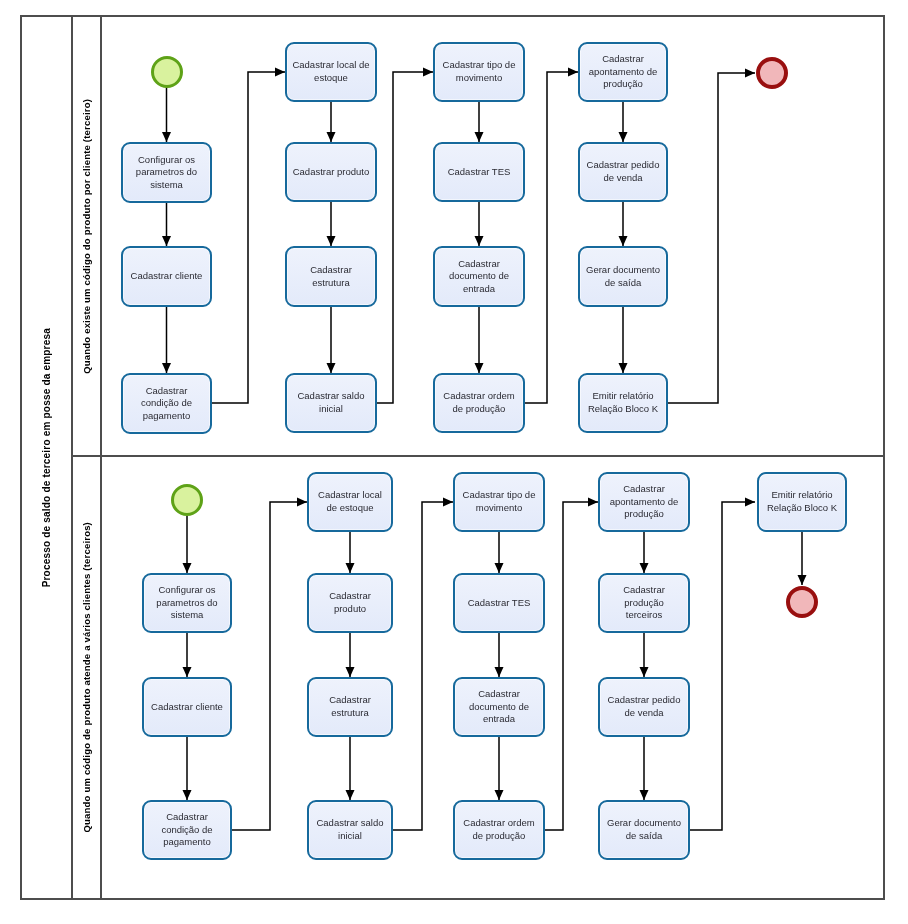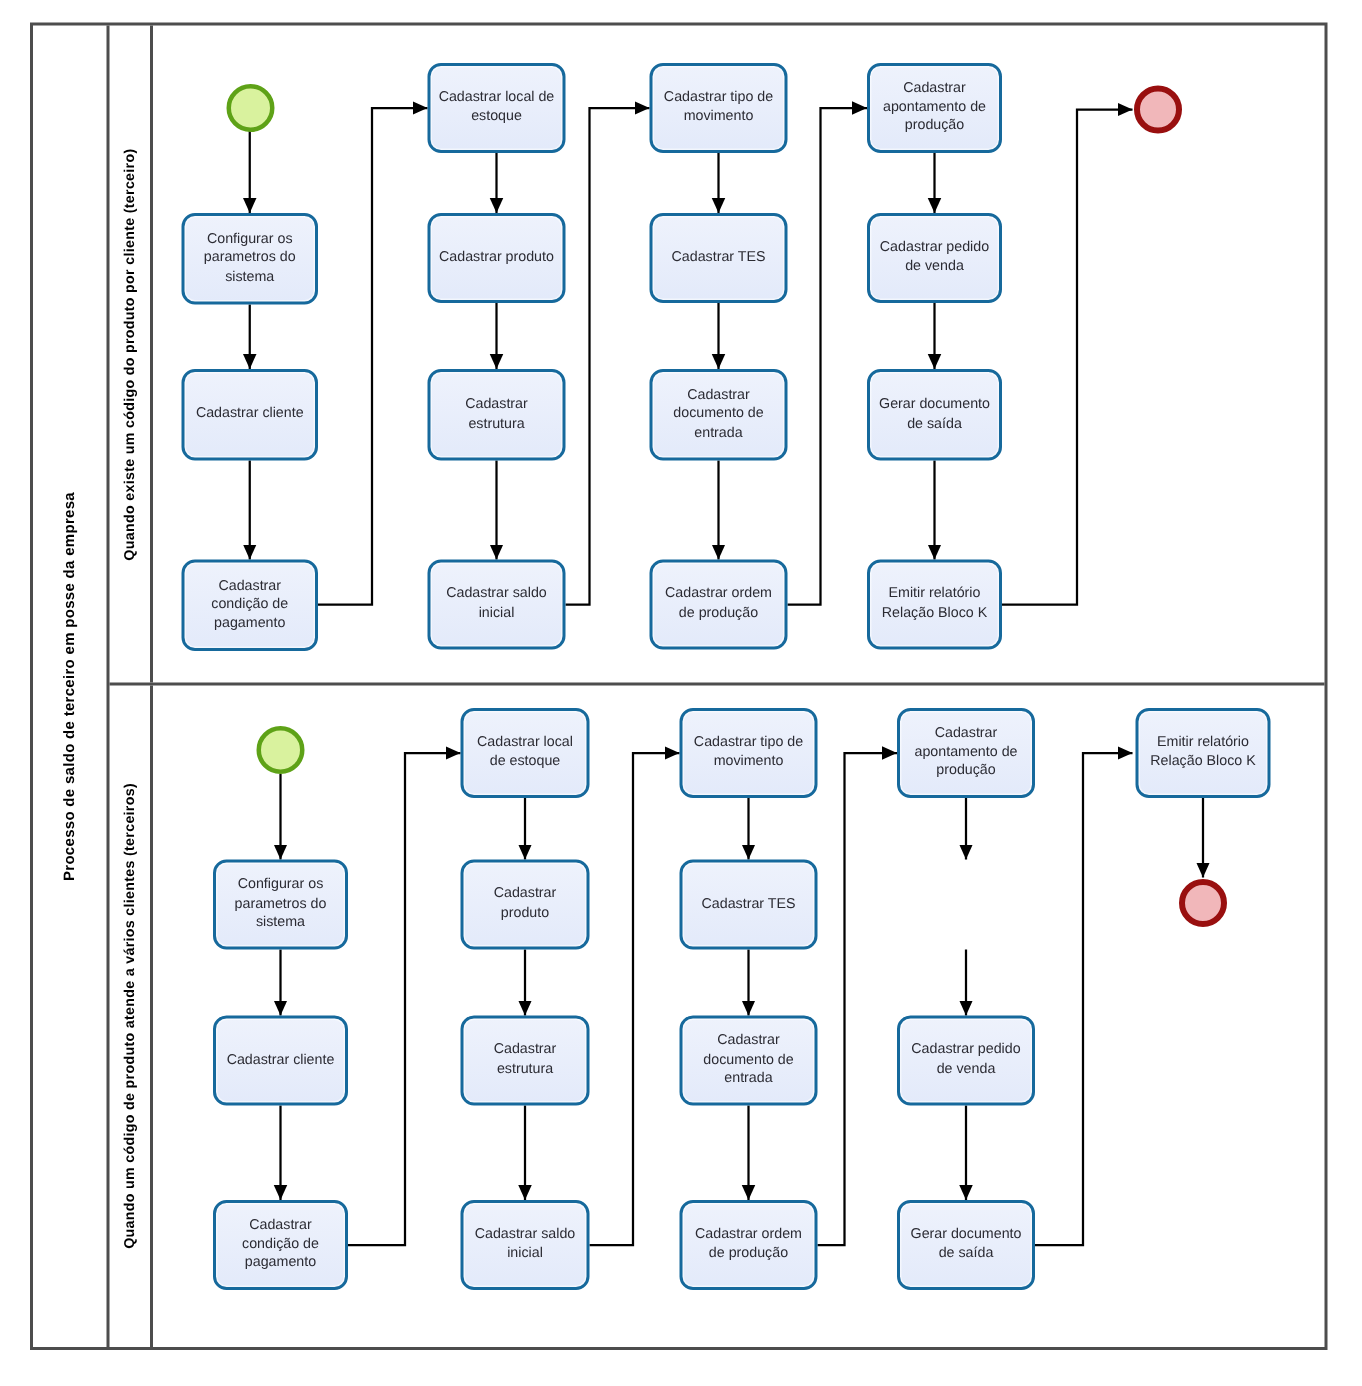--- a/index.html
+++ b/index.html
@@ -188,20 +188,23 @@
     </div>
   <div class="task" style="left:453px;top:677px;width:92px;height:60px;">
       <span>Cadastrar documento de entrada</span>
     </div>
   <div class="task" style="left:453px;top:800px;width:92px;height:60px;">
       <span>Cadastrar ordem de produção</span>
     </div>
   <div class="task" style="left:598px;top:472px;width:92px;height:60px;">
       <span>Cadastrar apontamento de produção</span>
     </div>
+  <div class="task" style="left:598px;top:573px;width:92px;height:60px;">
+      <span>Cadastrar produção terceiros</span>
+    </div>
   <div class="task" style="left:598px;top:677px;width:92px;height:60px;">
       <span>Cadastrar pedido de venda</span>
     </div>
   <div class="task" style="left:598px;top:800px;width:92px;height:60px;">
       <span>Gerar documento de saída</span>
     </div>
   <div class="task" style="left:757px;top:472px;width:90px;height:60px;">
       <span>Emitir relatório Relação Bloco K</span>
     </div>
 

